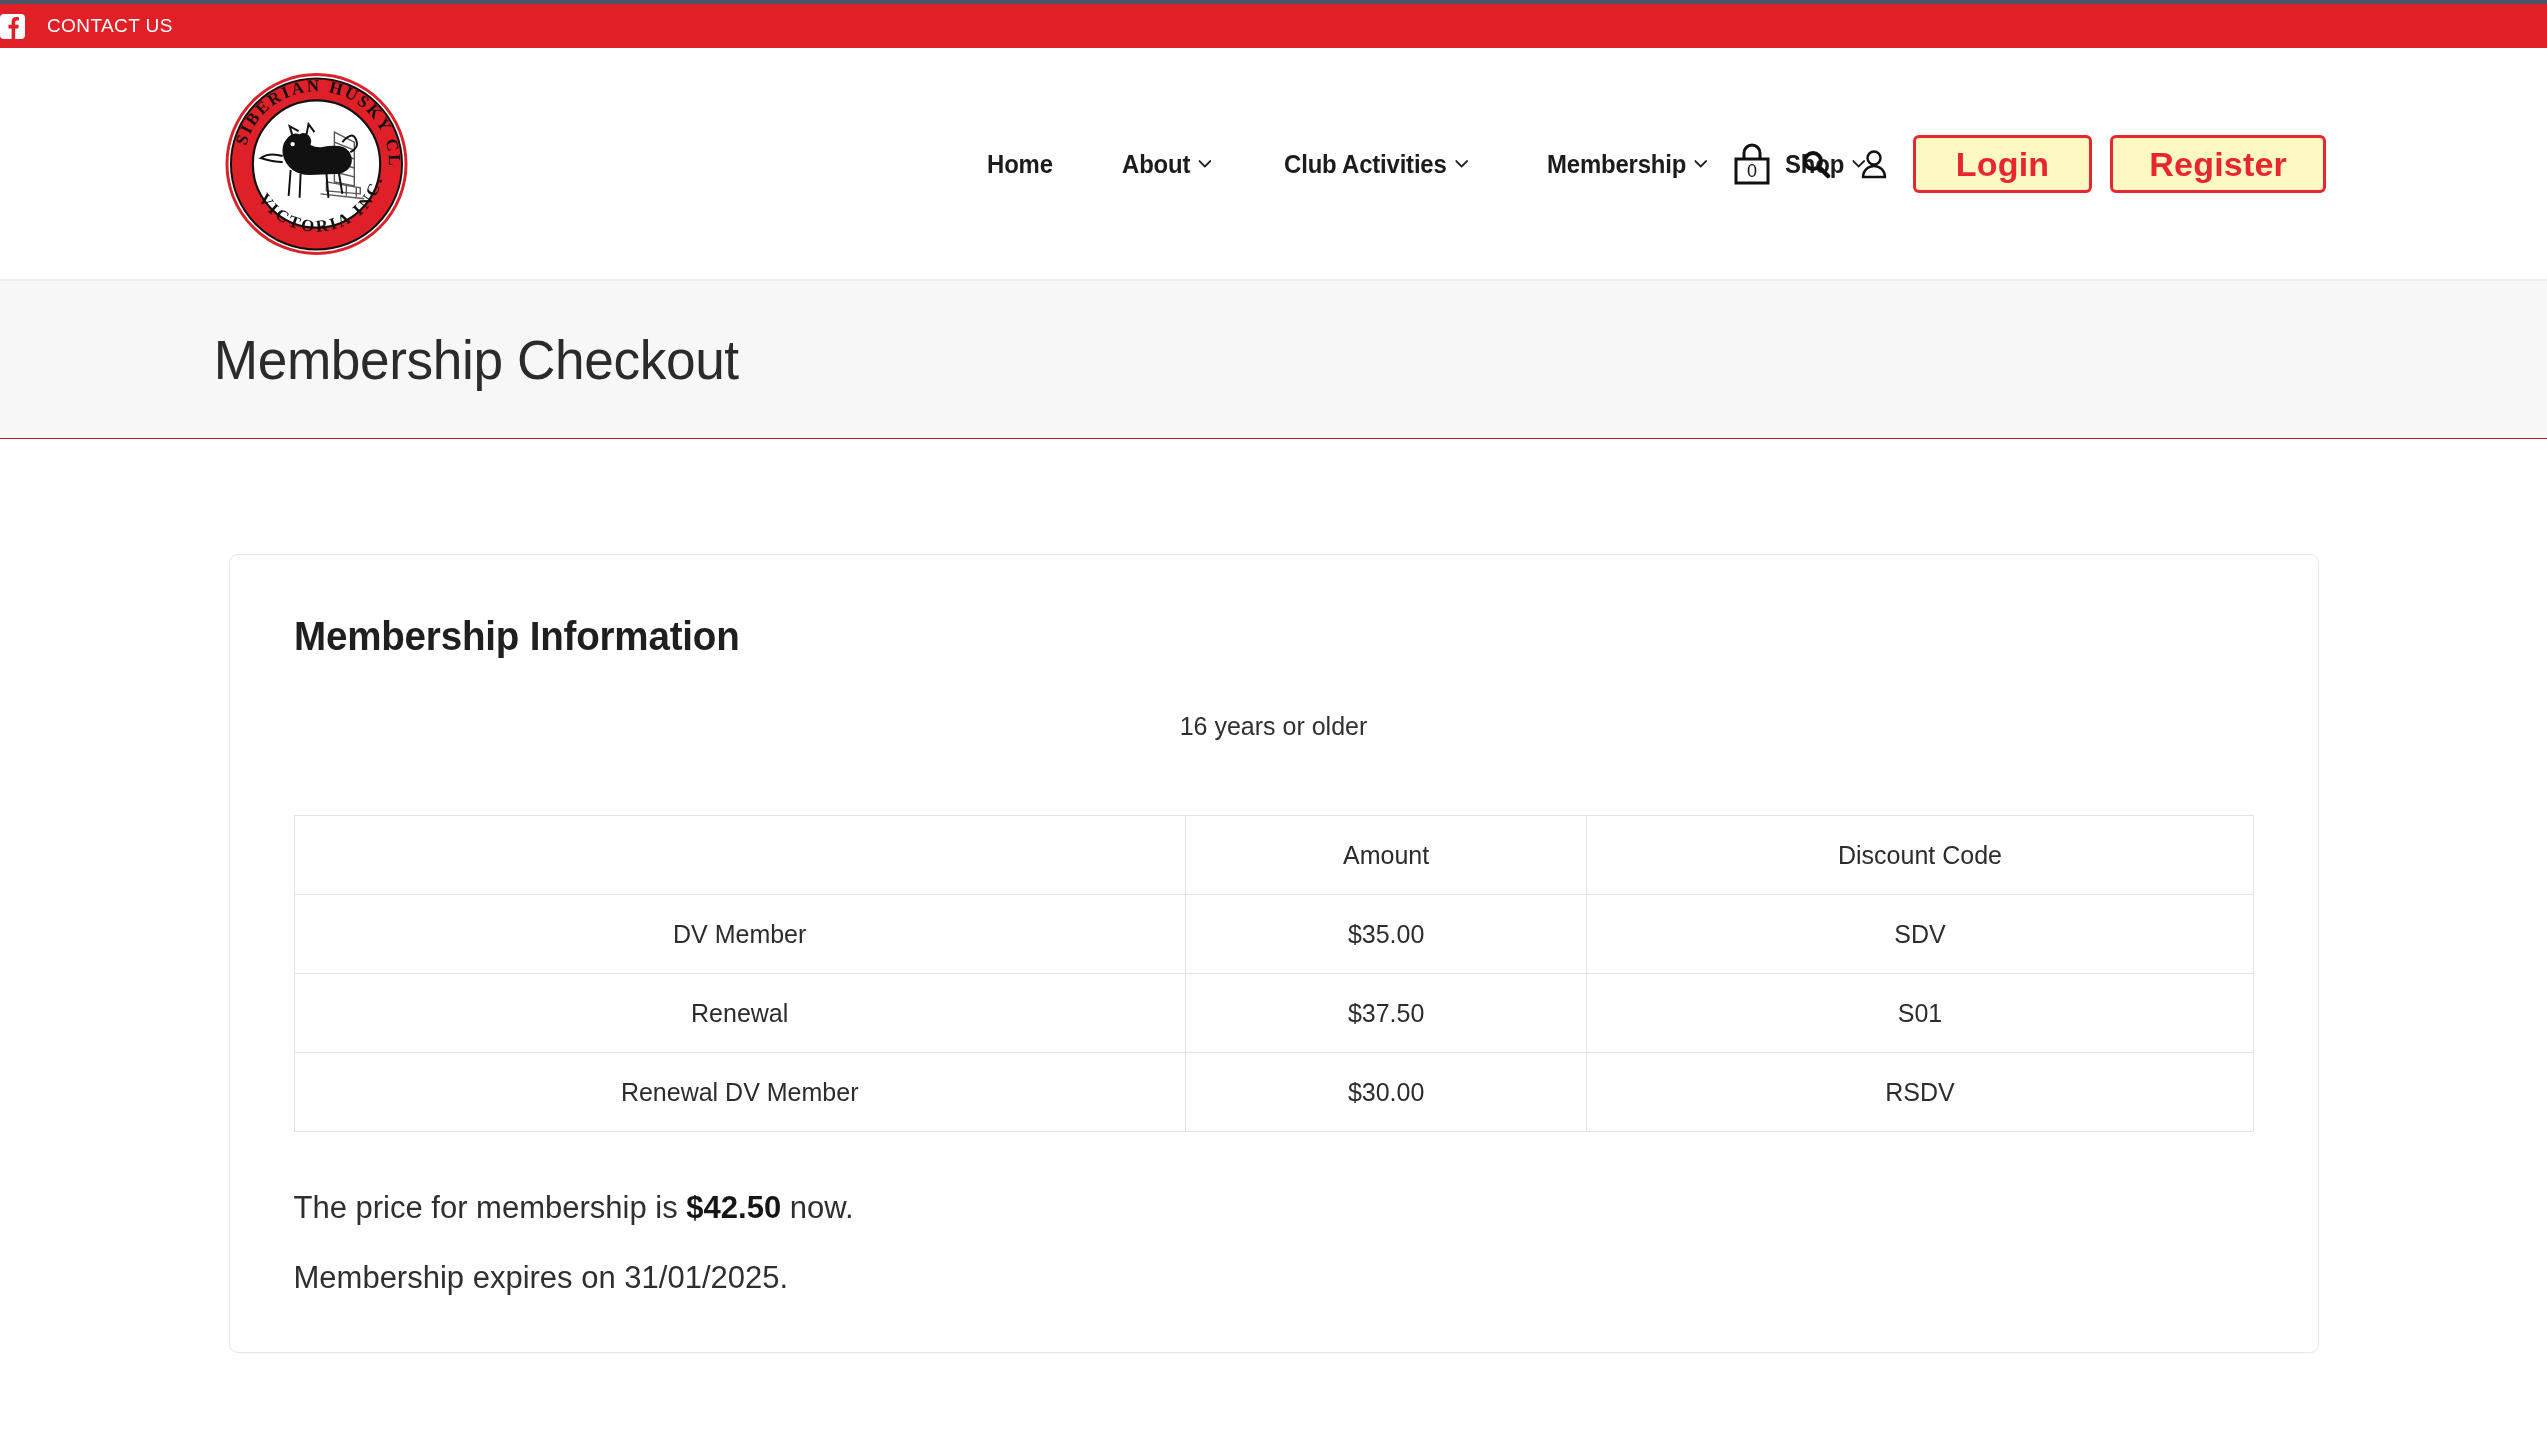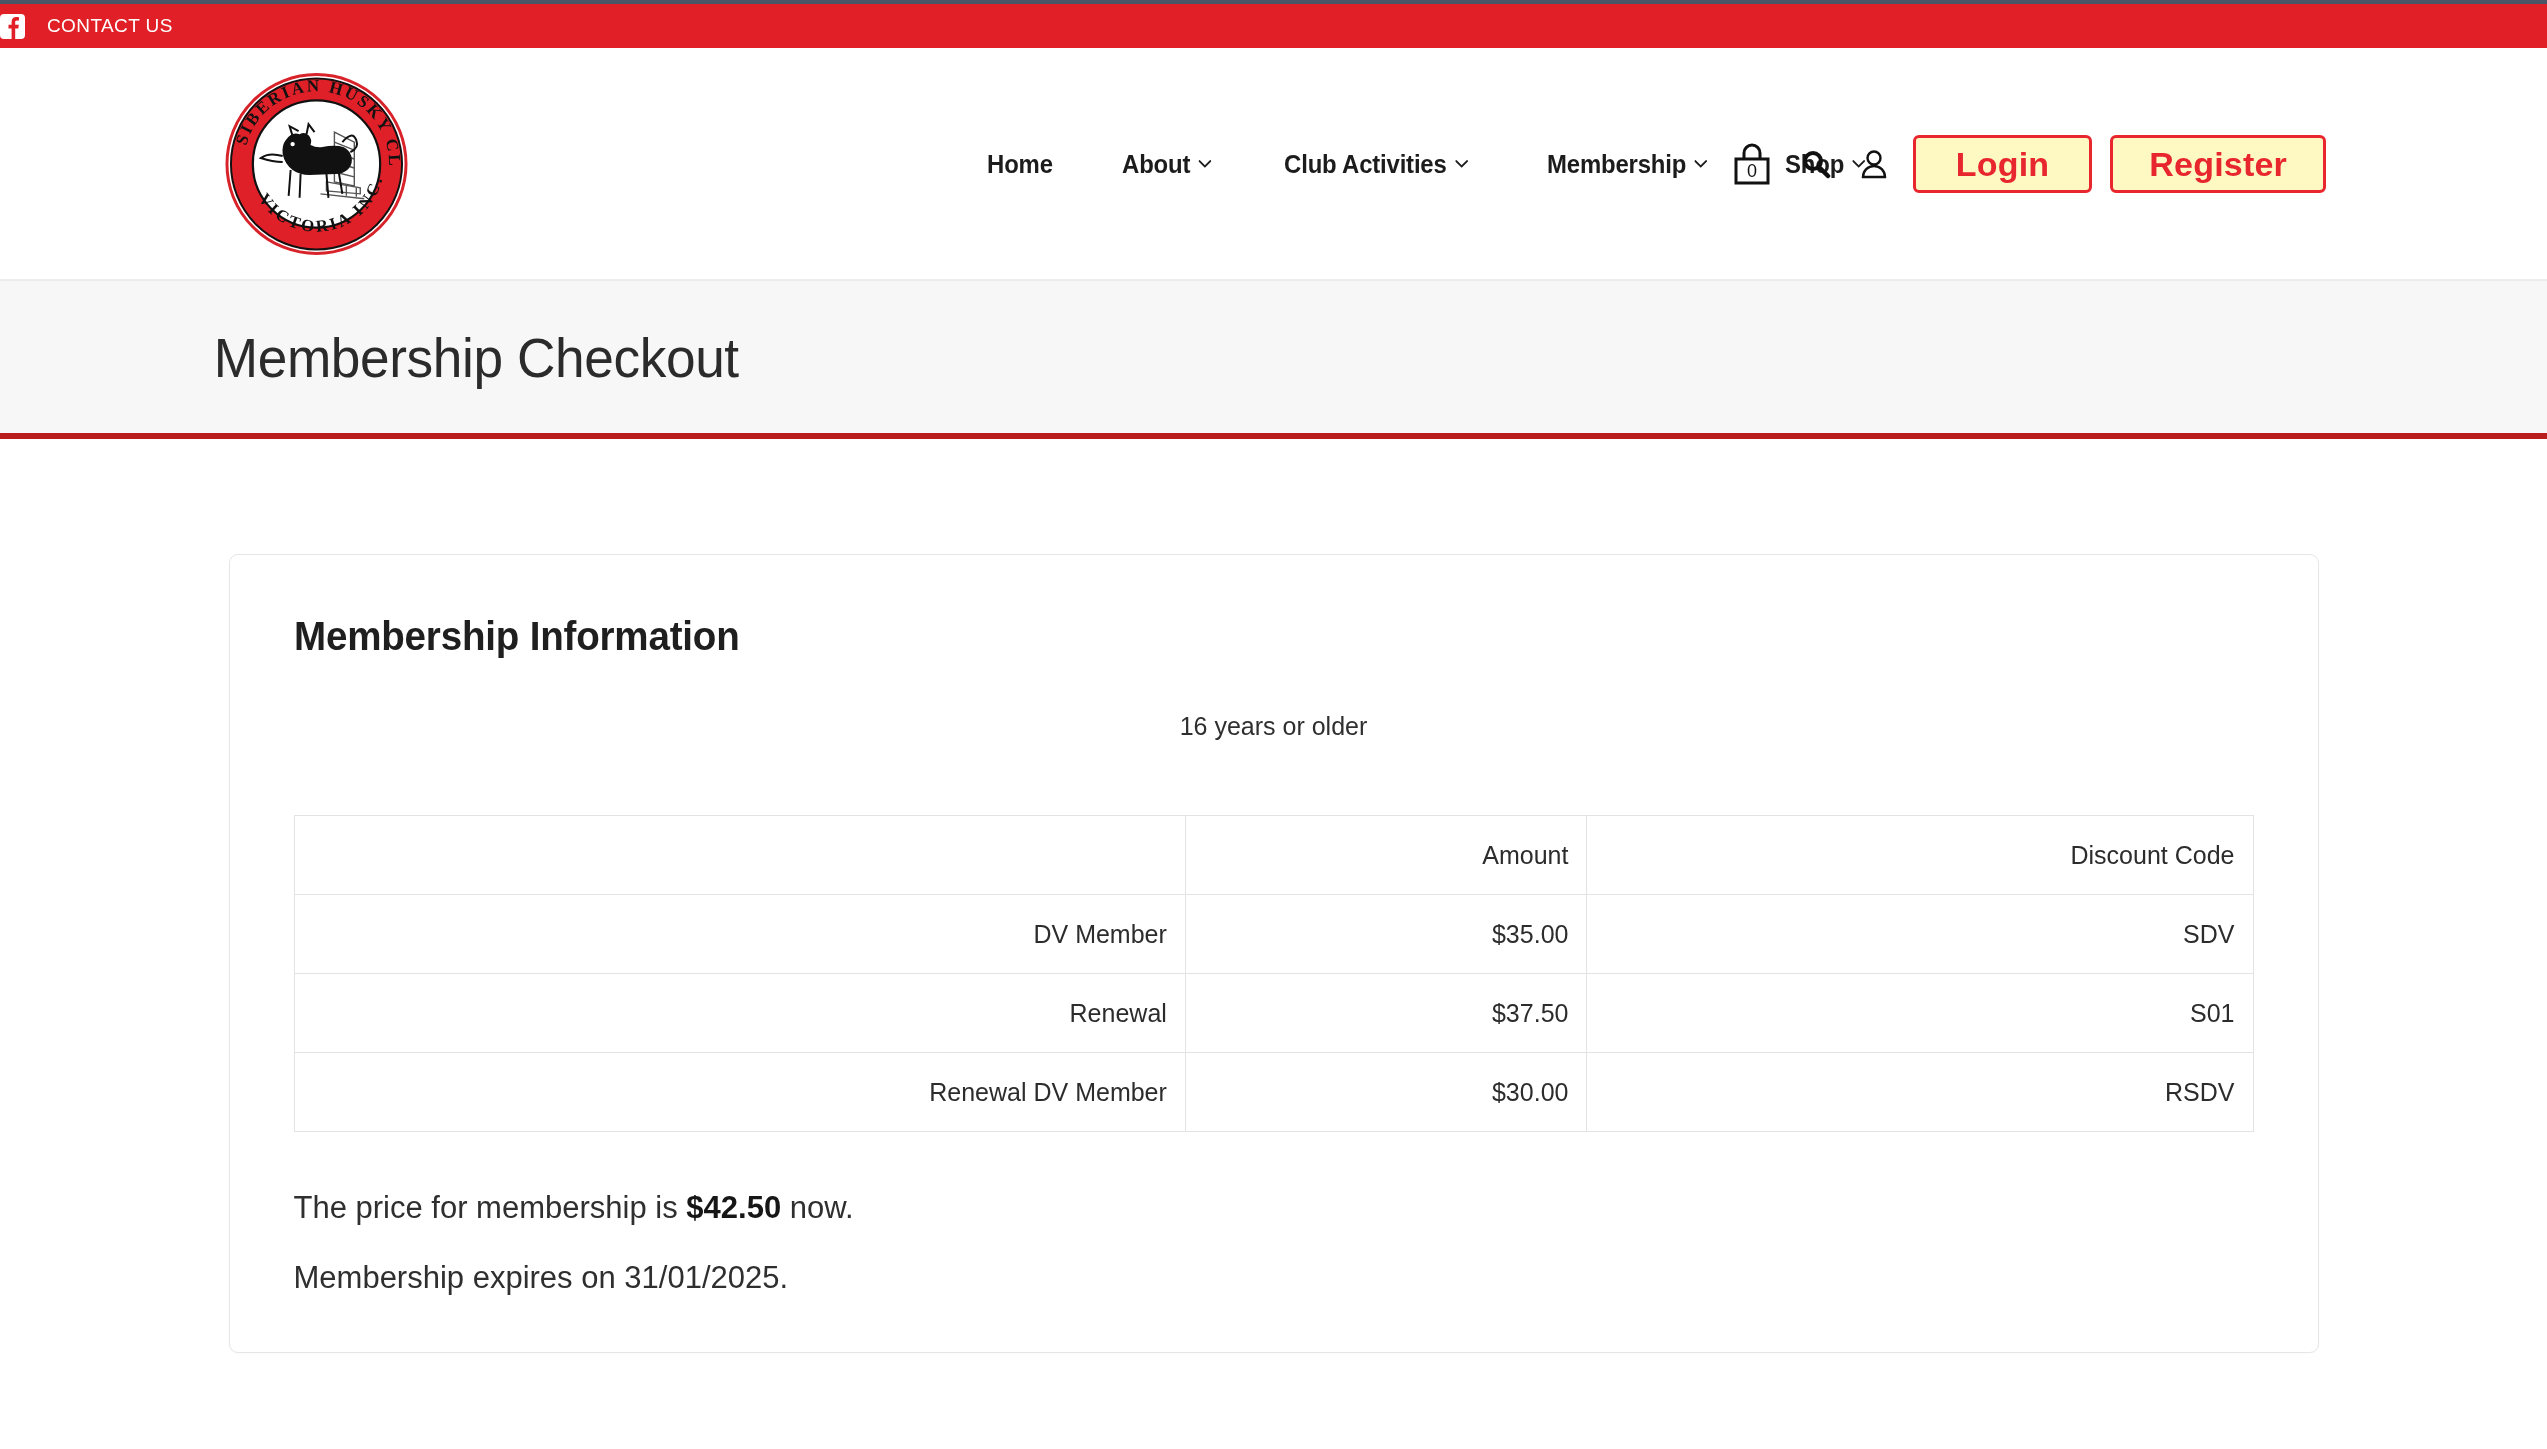--- a/index.html
+++ b/index.html
@@ -156,21 +156,21 @@
     display: inline-block;
     white-space: nowrap;
     letter-spacing: 0.2px;
   }
   .auth-btn.register { padding: 0 36px; }
 
   
   .title-band {
     background: #f7f7f7;
     border-top: 1px solid #ececec;
-    border-bottom: 6px solid #b91c1c;
+    border-bottom: 1px solid #b91c1c;
     height: 159px;
     display: flex;
     align-items: center;
   }
   .page-title {
     margin: 0;
     padding-left: 225px;
     font-family: "Liberation Sans Narrow", "Liberation Sans", sans-serif;
     font-size: 56px;
     font-weight: 400;
@@ -223,21 +223,21 @@
   table.price-table {
     width: 100%;
     border-collapse: collapse;
     margin-bottom: 58px;
     font-family: "Liberation Sans", sans-serif;
   }
   table.price-table th,
   table.price-table td {
     border: 1px solid #e3e3e3;
     padding: 24px 18px;
-    text-align: right;
+    text-align: center;
     font-size: 25px;
     color: #2c2c2c;
     font-weight: 400;
     height: 79px;
     vertical-align: middle;
   }
   table.price-table th { font-weight: 400; }
   table.price-table col.c1 { width: 45.5%; }
   table.price-table col.c2 { width: 20.5%; }
   table.price-table col.c3 { width: 34%; }

